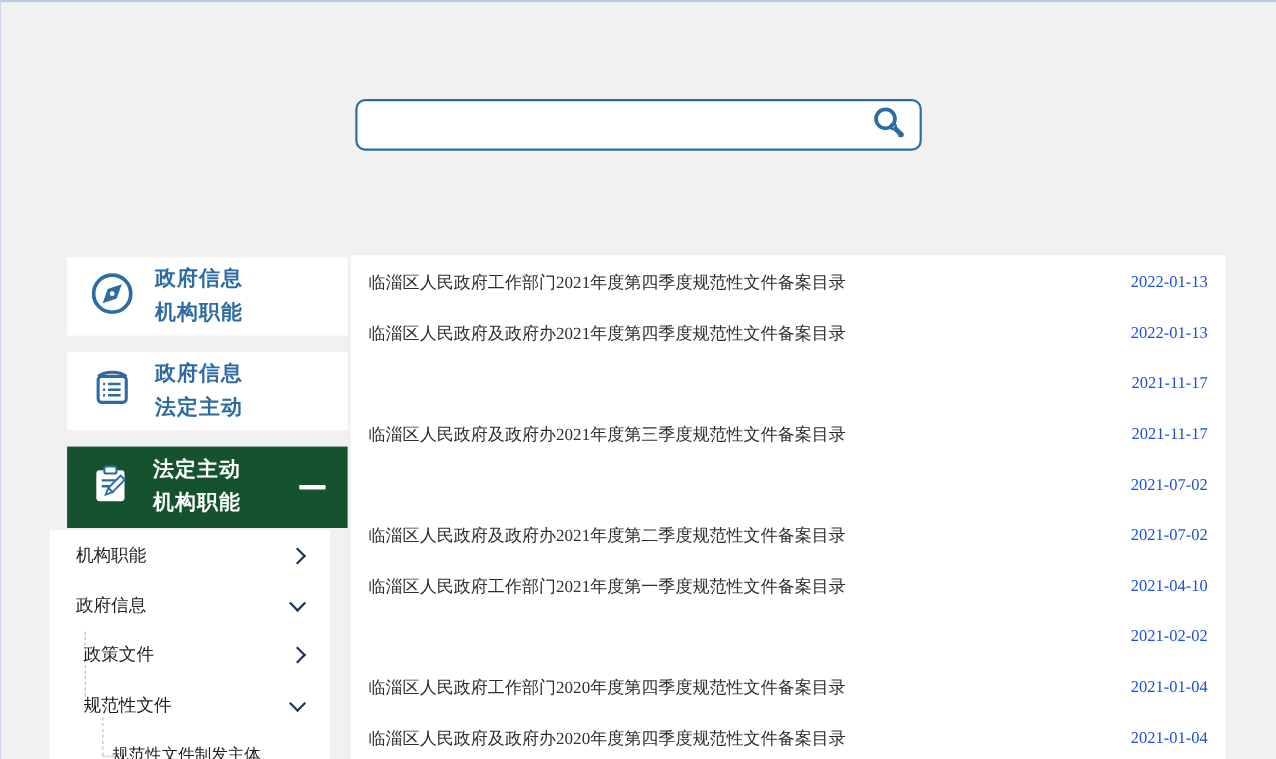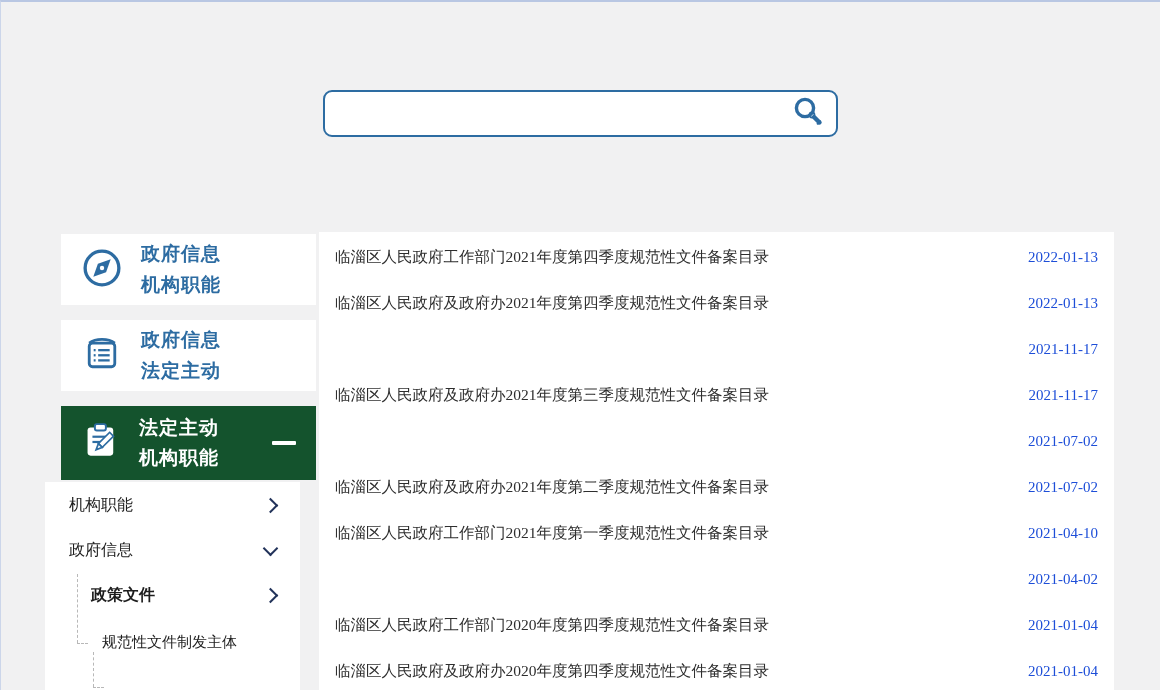--- a/index.html
+++ b/index.html
@@ -71,21 +71,21 @@
     margin-left:auto; margin-right:24px;
     width:9px; height:9px;
     border-right:2px solid #22335a; border-bottom:2px solid #22335a;
     flex:0 0 auto;
   }
   .chev.right { transform:rotate(-45deg); }
   .chev.down  { transform:rotate(45deg); margin-top:-4px; }
   .sub-lvl1 { padding-left:24px; }
   .sub-row1 { height:47px; }
   .sub-row2 { height:42px; }
-  .sub-lvl2 { padding-left:46px;font-weight:bold; }
+  .sub-lvl2 { padding-left:31px; }
   .sub-row3 { height:48px; }
   .sub-row4 { height:44px; }
   .sub-lvl3 { padding-left:57px; font-size:15px; }
   .sub-row5 { height:46px; }
 
   
   .tree { position:absolute; z-index:1; }
   .tree-v { border-left:1px dashed #b8b8b8; width:0; }
   .tree-h { border-top:1px dashed #b8b8b8; height:0; }
   .tv1 { left:32px; top:92px;  height:69px; }
@@ -206,20 +206,24 @@
   <div class="sub-item sub-lvl1 sub-row2">
     <span>政府信息</span>
     <span class="chev down"></span>
   </div>
 
   <div class="sub-item sub-lvl2 sub-row3">
     <span>政策文件</span>
     <span class="chev right"></span>
   </div>
 
+  <div class="sub-item sub-lvl2 sub-row4">
+    <span>规范性文件</span>
+    <span class="chev down"></span>
+  </div>
 
   <div class="sub-item sub-lvl3 sub-row5">
     <span>规范性文件制发主体</span>
   </div>
 </div>
 
 <div class="list-panel">
     <div class="row">
       <span class="row-title">临淄区人民政府工作部门2021年度第四季度规范性文件备案目录</span>
       <span class="row-date">2022-01-13</span>
@@ -240,21 +244,21 @@
     </div>
     <div class="row">
       <span class="row-title">临淄区人民政府及政府办2021年度第二季度规范性文件备案目录</span>
       <span class="row-date">2021-07-02</span>
     </div>
     <div class="row">
       <span class="row-title">临淄区人民政府工作部门2021年度第一季度规范性文件备案目录</span>
       <span class="row-date">2021-04-10</span>
     </div>
     <div class="row">
-      <span class="row-date">2021-04-02</span>
+      <span class="row-date">2021-02-02</span>
     </div>
     <div class="row">
       <span class="row-title">临淄区人民政府工作部门2020年度第四季度规范性文件备案目录</span>
       <span class="row-date">2021-01-04</span>
     </div>
     <div class="row">
       <span class="row-title">临淄区人民政府及政府办2020年度第四季度规范性文件备案目录</span>
       <span class="row-date">2021-01-04</span>
     </div>
   </div>

